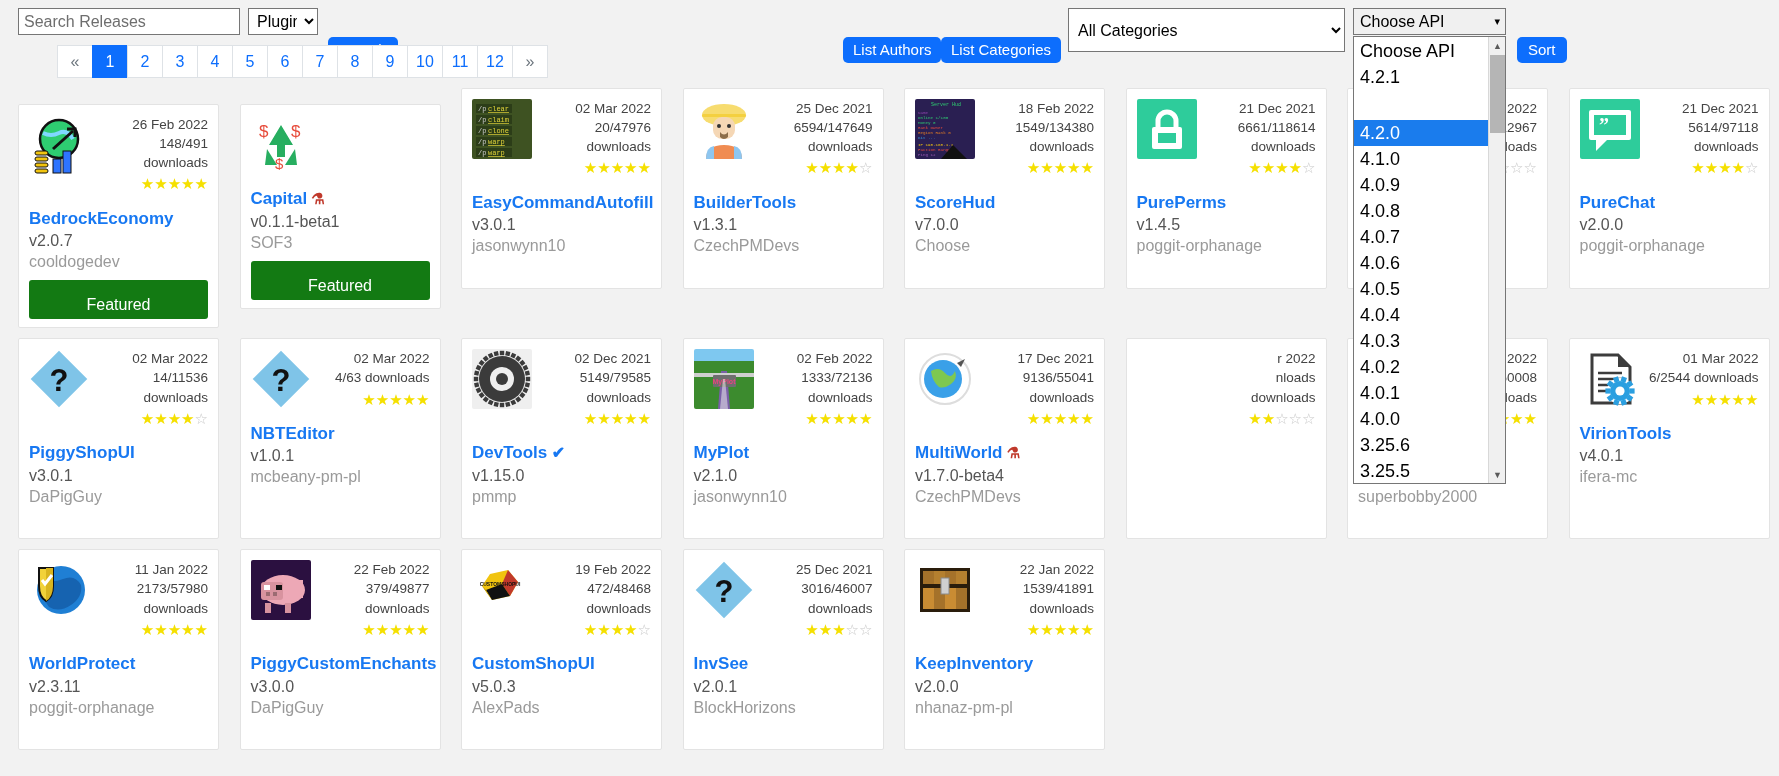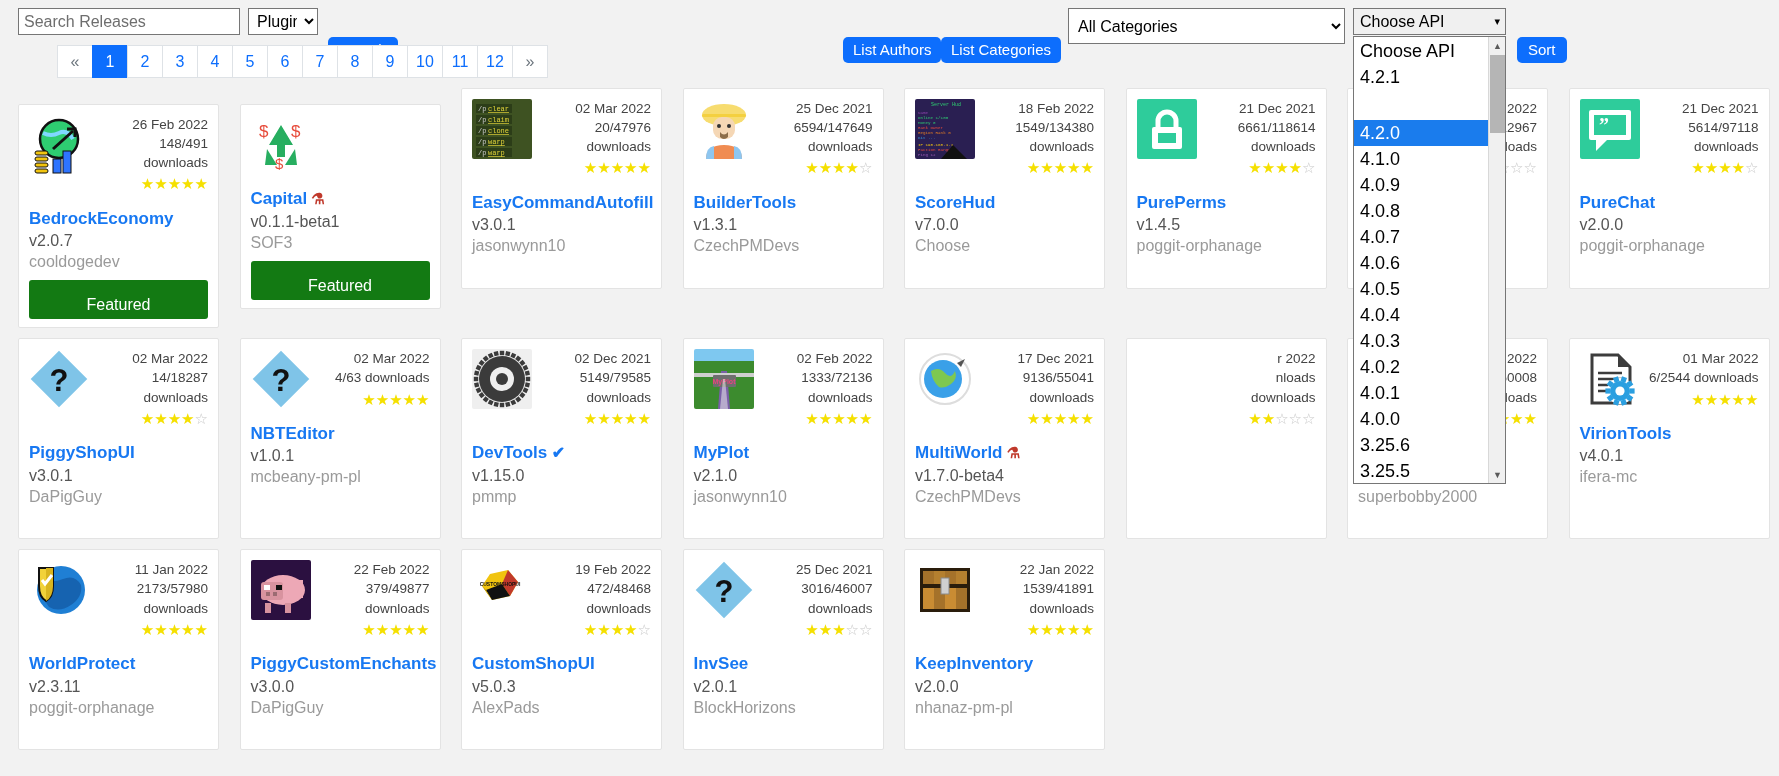--- a/index.html
+++ b/index.html
@@ -36,21 +36,21 @@
     font-size: 15px; font-family: "Liberation Sans", sans-serif;
     padding: 5px 11px; cursor: pointer; line-height: 1.15; margin-top: 28px;
   }
   #search-button { position: absolute; left: 328px; top: 9px; height: 26px; padding: 3px 11px; }
   #list-authors-button { position: absolute; left: 843px; top: 9px; height: 26px; padding: 3px 10px; }
   #list-categories-button { position: absolute; left: 941px; top: 9px; height: 26px; padding: 0 10px; }
   #sort-button { position: absolute; left: 1517px; top: 9px; height: 26px; padding: 3px 11px; }
 
   .cat-select {
     position: absolute; left: 1068px; top: 8px;
-    width: 277px; height: 36px;
+    width: 277px; height: 44px;
     border: 1px solid #767676; background: #fff;
     font-size: 16px; font-family: "Liberation Sans", sans-serif;
     padding: 1px 5px; color: #000;
   }
 
   
   .api-wrap { position: absolute; left: 1353px; top: 8px; width: 153px; }
   .api-closed {
     width: 153px; height: 27px;
     border: 1px solid #767676; background: #f0f0f0;
@@ -453,21 +453,21 @@
                 <rect width="60" height="60" fill="#fff"></rect>
                 <g transform="rotate(45 30 30)">
                   <rect x="10" y="10" width="40" height="40" fill="#7fc4e8"></rect>
                   <rect x="10" y="10" width="40" height="40" fill="none"></rect>
                 </g>
                 <text x="30" y="42" font-size="31" fill="#111" text-anchor="middle" font-family="Liberation Sans" font-weight="bold">?</text>
               </svg>
             </div>
             <div class="card-meta">
               <div>02 Mar 2022</div>
-              <div>14/18287 downloads</div>
+              <div>14/11536 downloads</div>
               <div class="stars"><span class="star-full"></span><span class="star-full"></span><span class="star-full"></span><span class="star-full"></span><span class="star-empty"></span></div>
             </div>
           </div>
           <div class="card-name">PiggyShopUI</div>
           <div class="card-ver">v3.0.1</div>
           <div class="card-author">DaPigGuy</div>
         </div>
       </div>
       <div class="card-slot">
         <div class="card">

